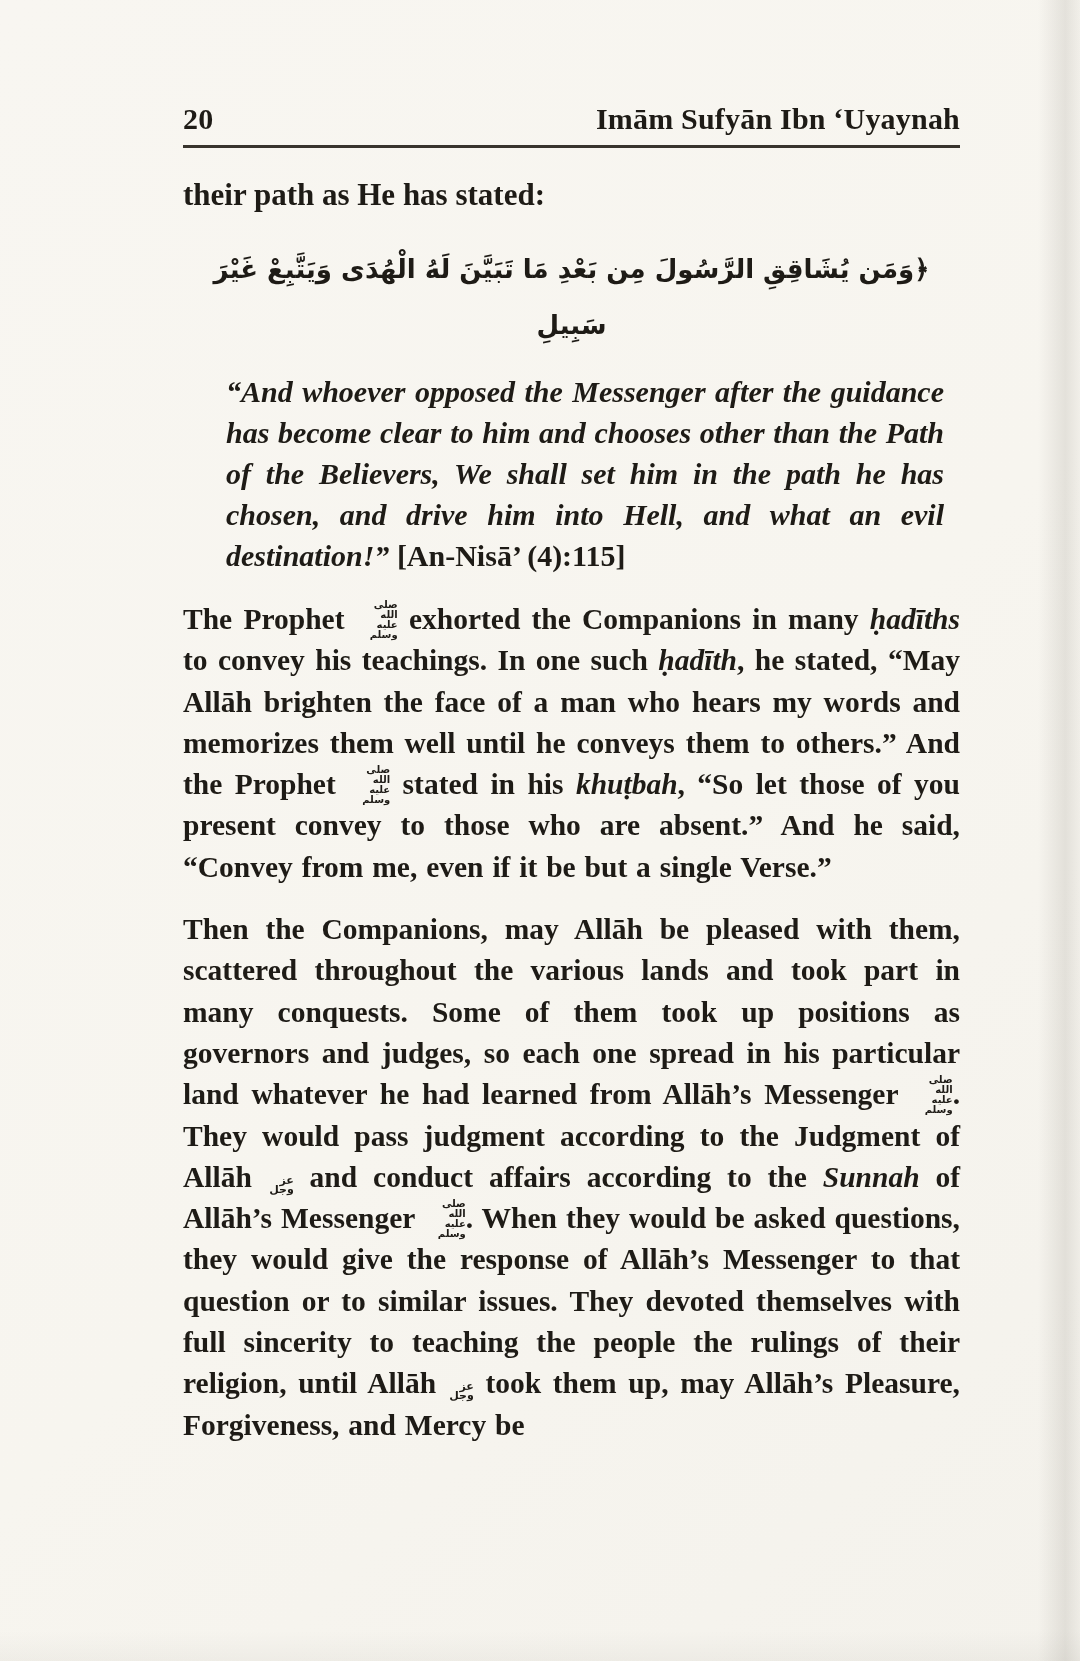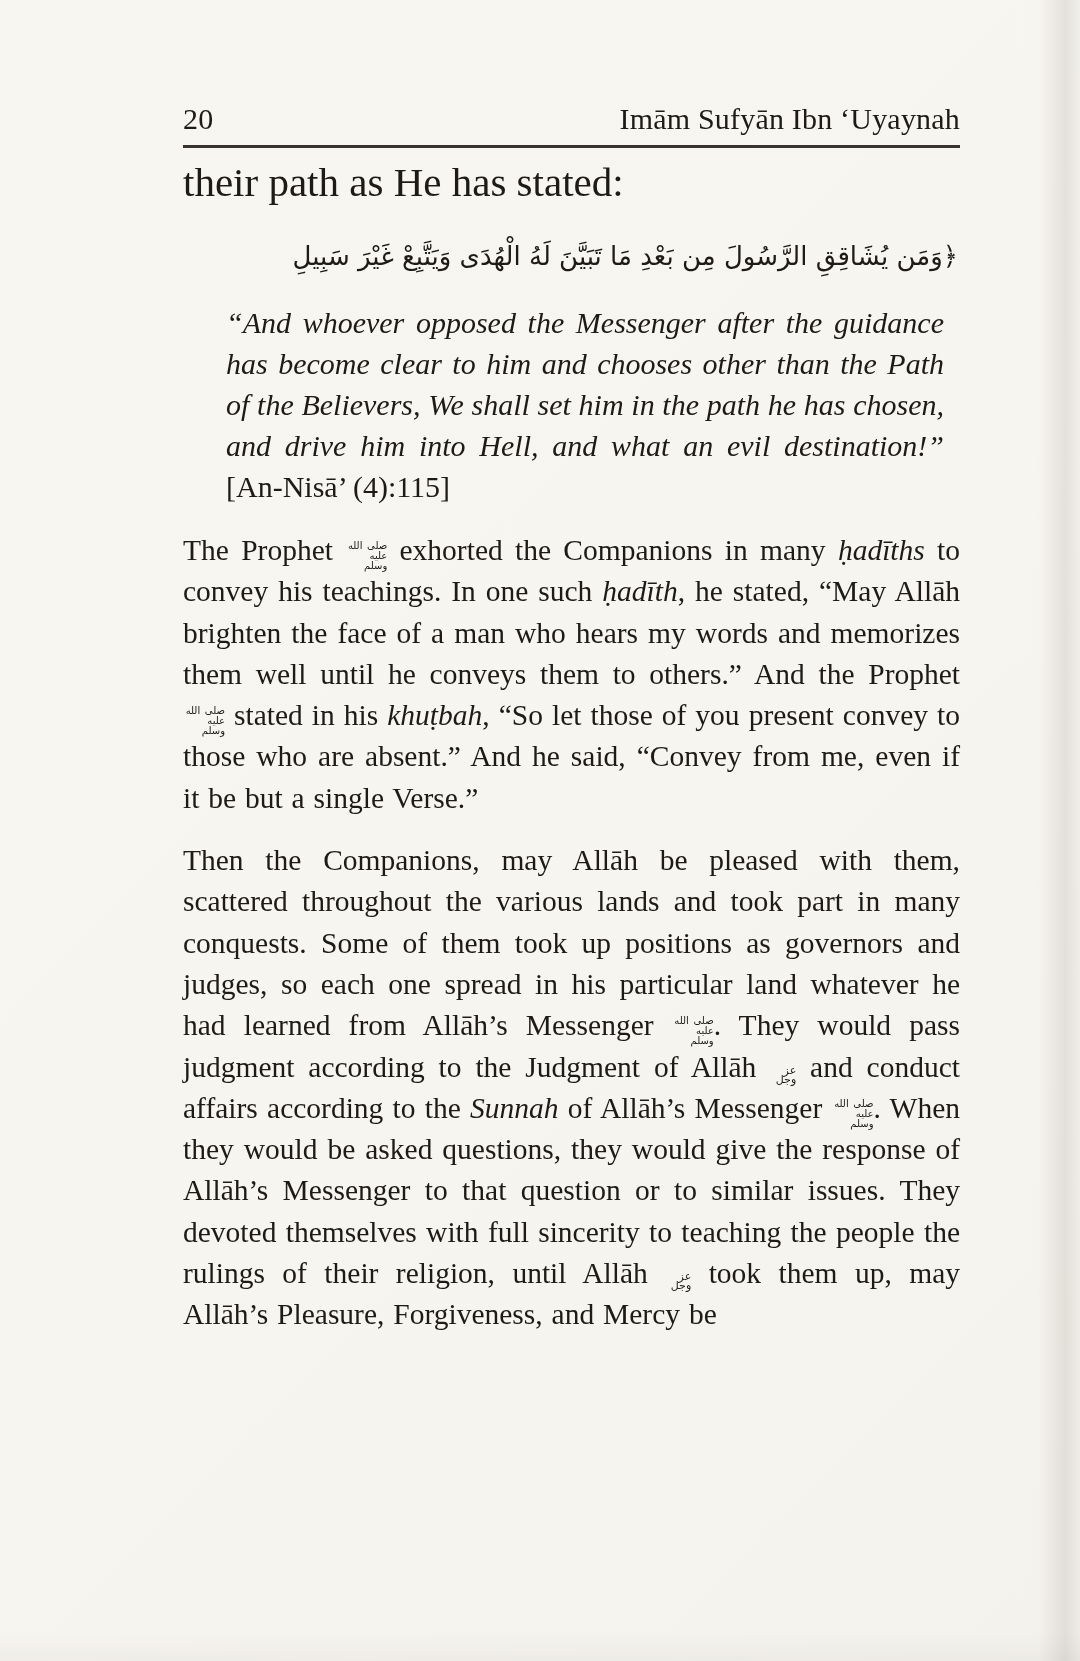--- a/index.html
+++ b/index.html
@@ -12,20 +12,21 @@
   html,body{width:1080px;height:1661px;overflow:hidden;}
   body{
     background:var(--paper);
     font-family:"Liberation Serif","DejaVu Serif",serif;
     color:var(--ink);
   }
   .page{
     position:relative;
     width:1080px;height:1661px;
     background:linear-gradient(135deg,#f8f6f1 0%,#f7f5ef 55%,#f4f2ec 100%);
+    font-weight:bold;
   }
   
   .page::after{
     content:"";position:absolute;top:0;right:0;width:42px;height:100%;
     background:linear-gradient(to right,rgba(0,0,0,0) 0%,rgba(96,90,80,0.13) 65%,rgba(96,90,80,0.04) 100%);
     pointer-events:none;
   }
   .page::before{
     content:"";position:absolute;left:0;bottom:0;width:100%;height:30px;
     background:linear-gradient(to bottom,rgba(0,0,0,0),rgba(96,90,80,0.05));
@@ -39,31 +40,31 @@
     display:flex;justify-content:space-between;align-items:baseline;
     font-size:30px;line-height:34px;
     letter-spacing:0.2px;
   }
   .rule{
     margin-top:9px;
     border-top:3px solid var(--rule);
     width:100%;
   }
   .intro{
-    margin-top:14px;
-    font-size:41px;line-height:40px;
+    margin-top:27px;
+    font-size:31px;line-height:40px;
   }
   .verse{
     margin-top:26px;
     direction:rtl;
     font-family:"DejaVu Sans",sans-serif;
     font-size:26px;line-height:56px;
     padding:0 2px;
   }
-  .vl1{}
+  .vl1{text-align:center;}
   .vl2{text-align:left;}
   .translation{
     margin-top:18px;
     margin-left:43px;margin-right:16px;
     font-size:30px;line-height:41px;
     text-align:justify;
   }
   .translation .it{font-style:italic;}
   .body-para{
     font-size:29.5px;line-height:41.3px;

